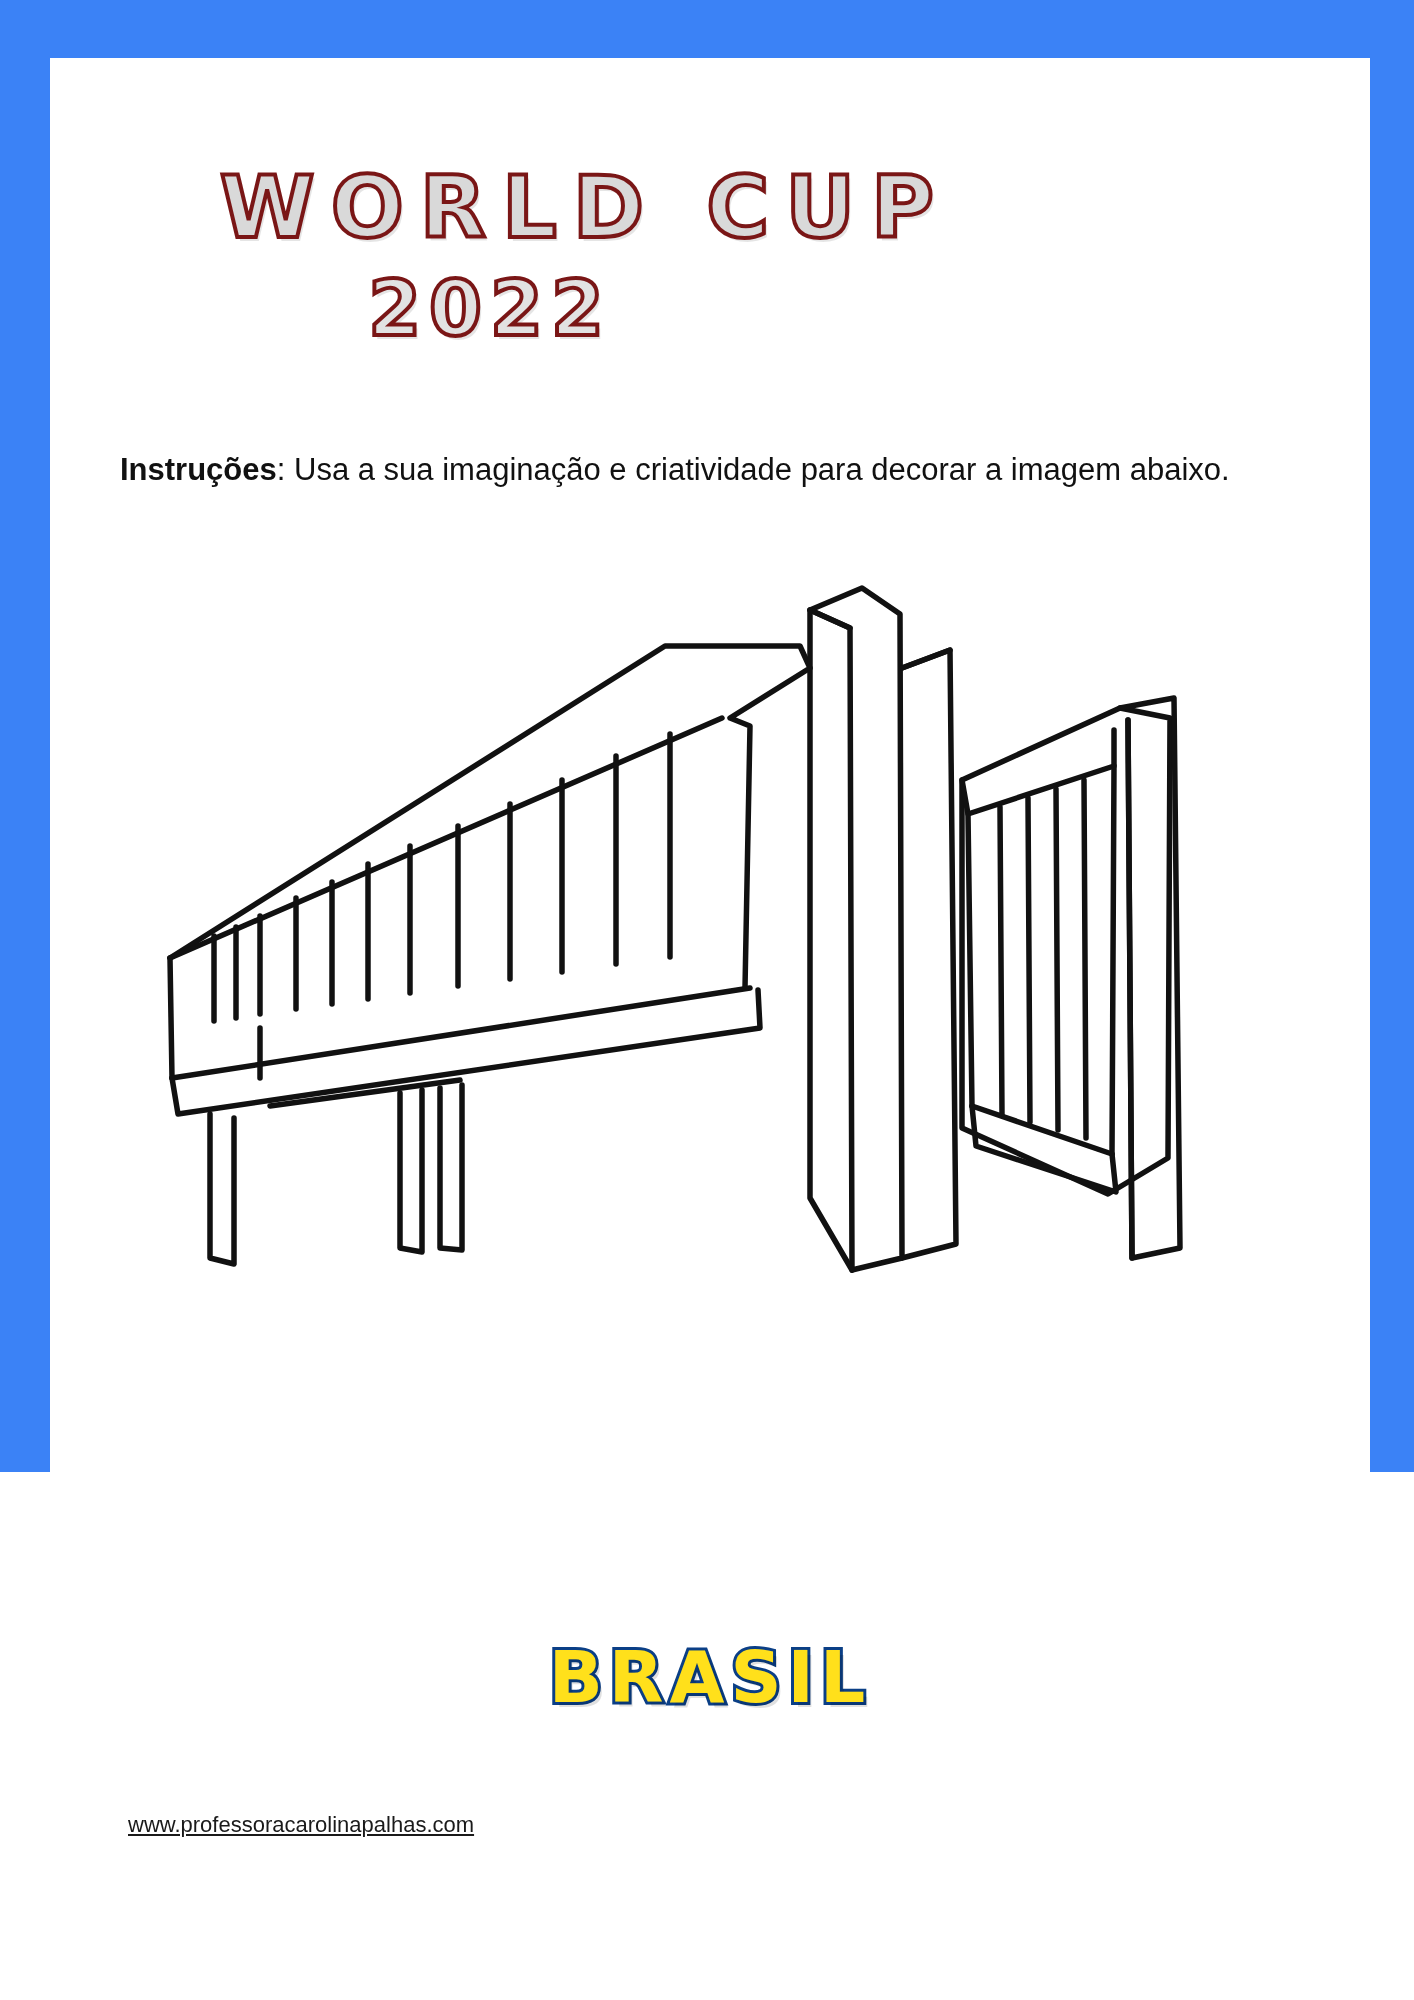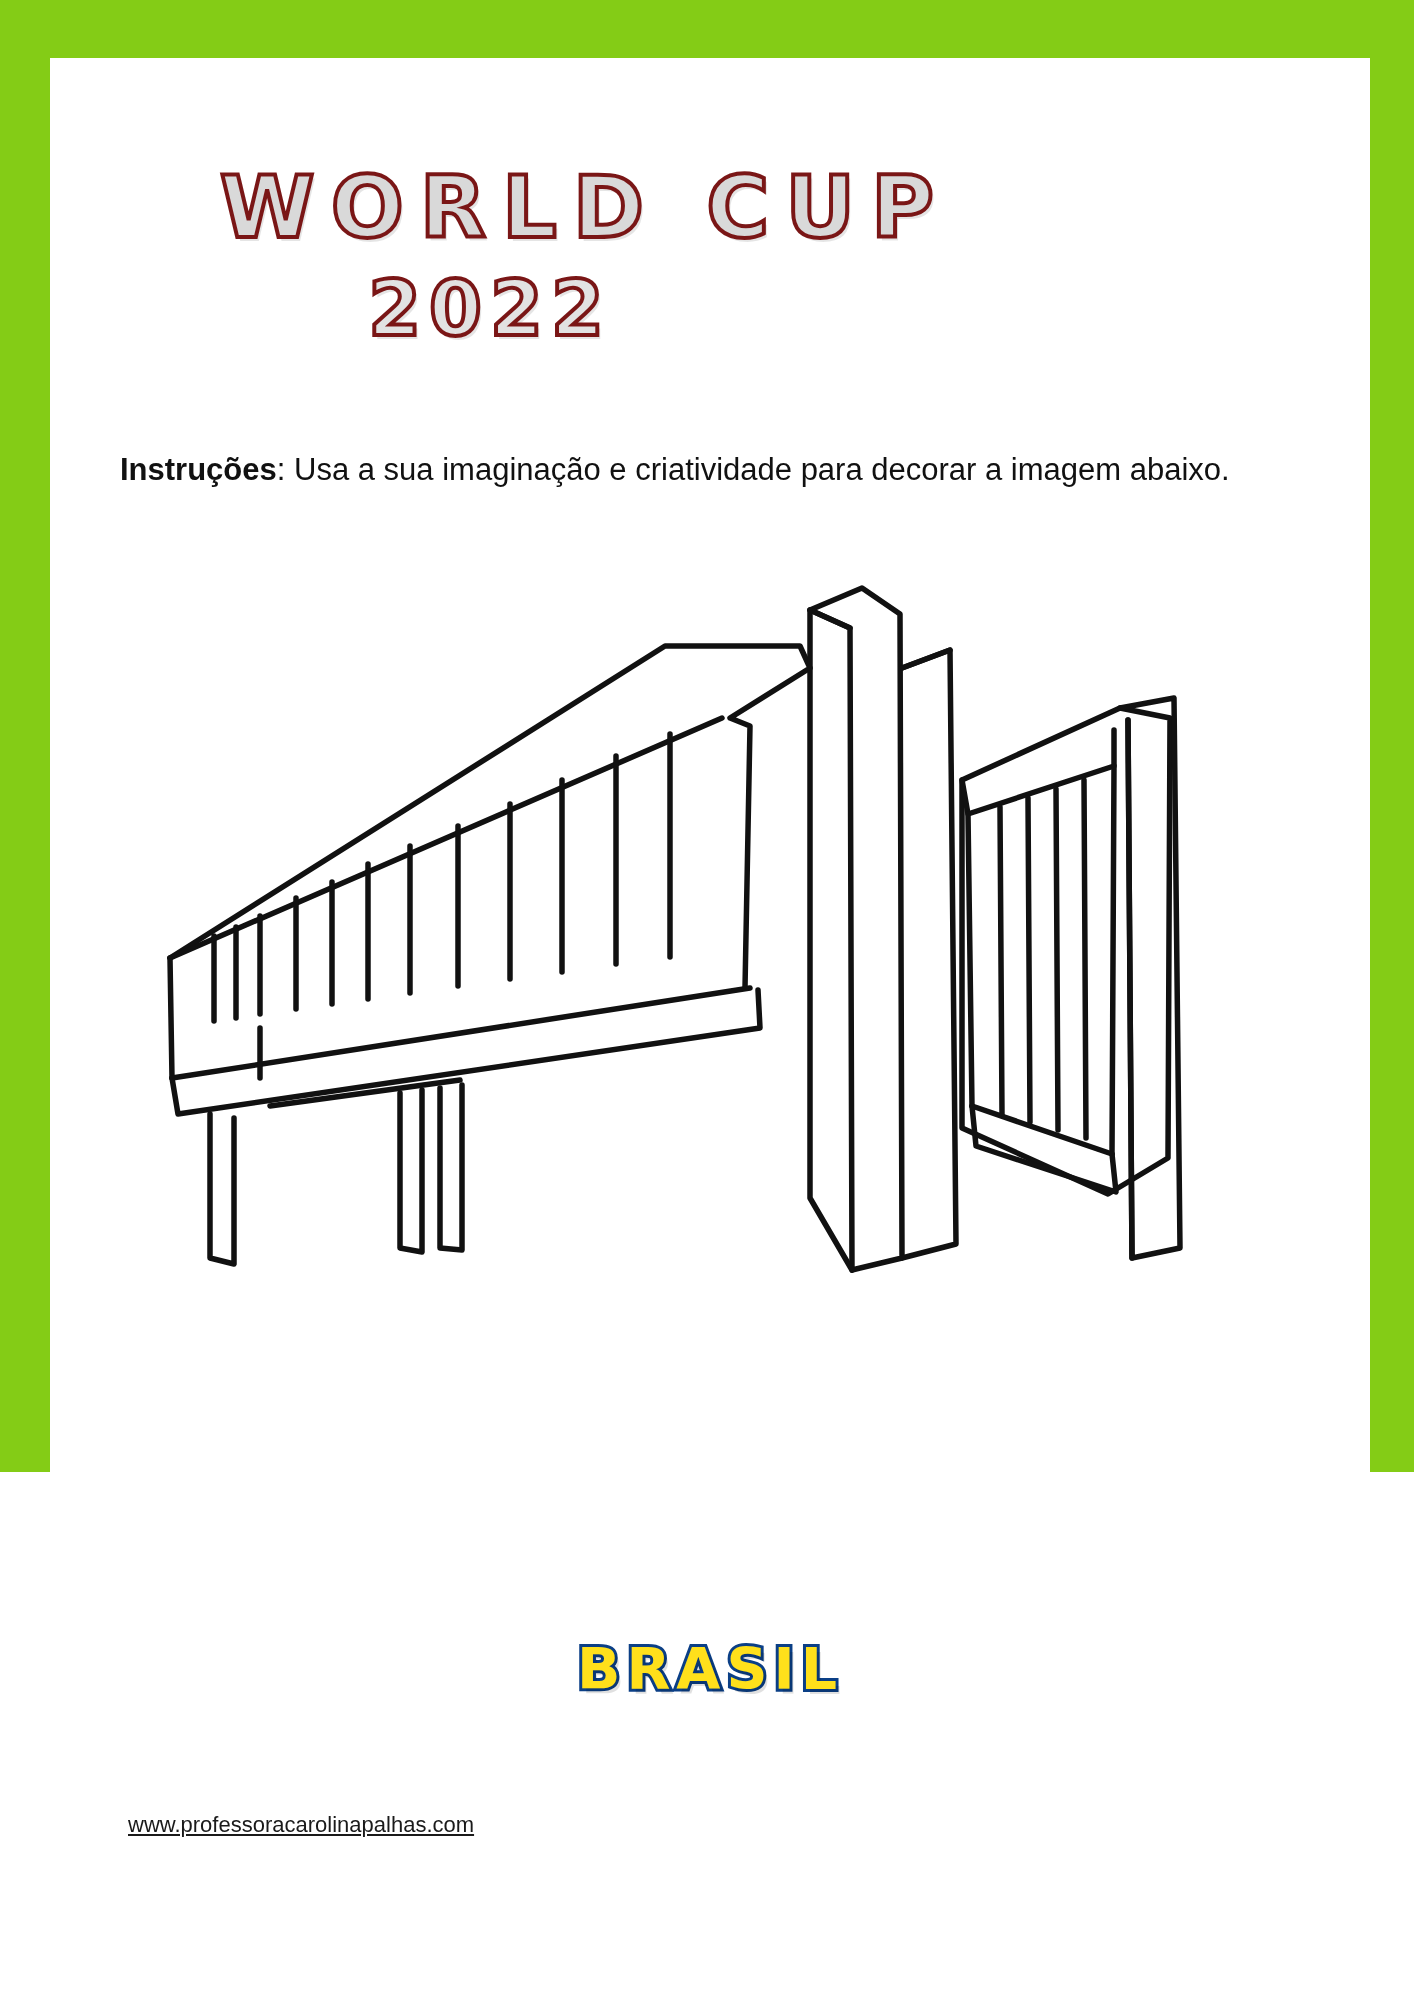--- a/index.html
+++ b/index.html
@@ -12,21 +12,21 @@
     height: 2000px;
     font-family: "Liberation Sans", sans-serif;
     overflow: hidden;
   }
 
   
   .page {
     position: relative;
     width: 1414px;
     height: 1472px;
-    background: #84cc16;
+    background: #3b82f6;
     box-sizing: border-box;
   }
   .sheet {
     position: absolute;
     left: 50px;
     top: 58px;
     width: 1320px;
     height: 1884px;
     background: #ffffff;
   }
@@ -89,21 +89,21 @@
   .brasil-art {
     position: absolute;
     left: 0;
     top: 1578px;
     width: 1320px;
     text-align: center;
   }
   .brasil-text {
     display: inline-block;
     font-family: "DejaVu Sans", sans-serif;
-    font-size: 57px;
+    font-size: 71px;
     font-weight: bold;
     letter-spacing: 6px;
     color: #ffe01b;
     -webkit-text-stroke: 6px #0b3f86;
     paint-order: stroke fill;
     text-shadow: 4px 5px 0 rgba(0,0,0,0.12);
   }
 
   
   .footer {

